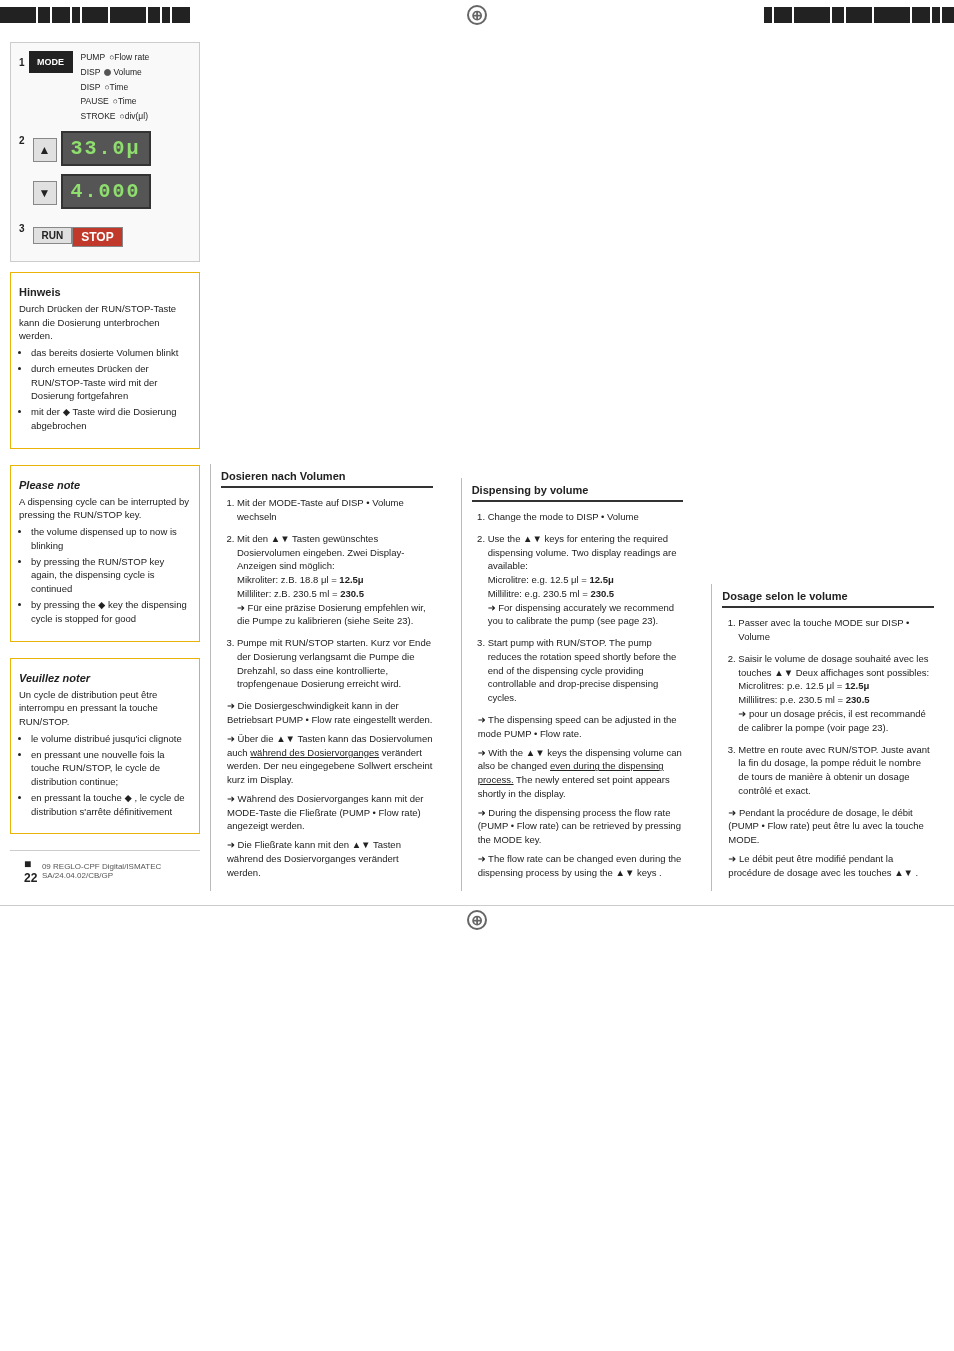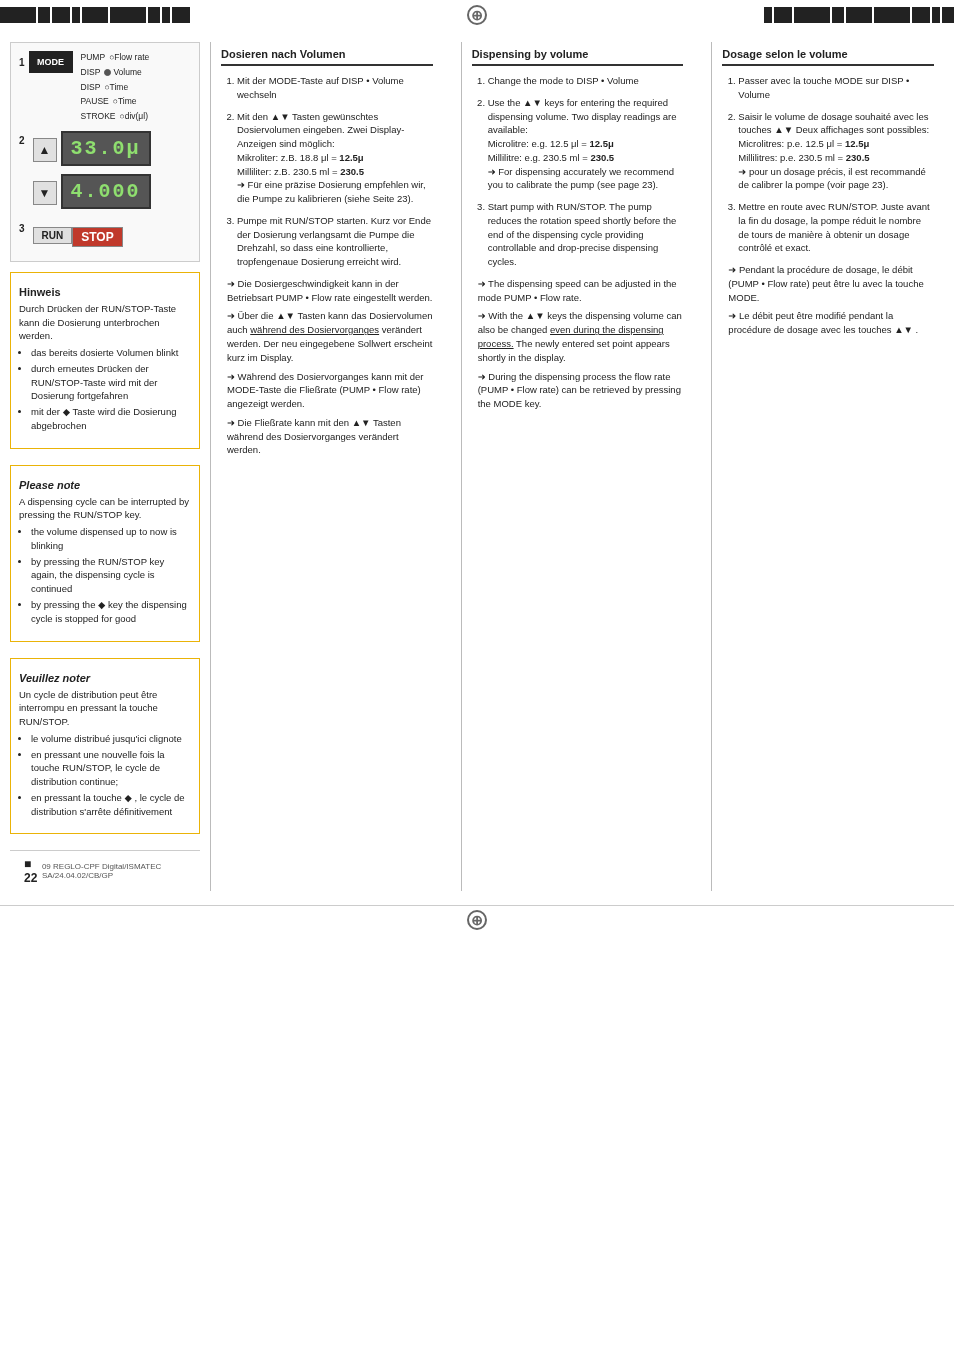--- a/index.html
+++ b/index.html
@@ -162,20 +162,21 @@
       padding: 6px 14px;
       border-top: 1px solid #ccc;
       margin-top: 8px;
     }
 
     
     .right-content {
       flex: 1;
       display: flex;
       gap: 18px;
+      align-items: flex-end;
     }
 
     .column {
       flex: 1;
       border-left: 1px solid #bbb;
       padding: 6px 10px;
     }
 
     .col-header {
       font-weight: bold;
@@ -467,20 +468,23 @@
             <span>➜ The dispensing speed can be adjusted in the mode PUMP • Flow rate.</span>
           </div>
           <div class="arrow-note">
             <span>
               <span>➜ With the ▲▼ keys the dispensing volume can  also be changed </span><u>even during the dispensing process.</u><span> The newly entered set point appears shortly in the display.</span>
             </span>
           </div>
           <div class="arrow-note">
             <span>➜ During the dispensing process the flow rate (PUMP • Flow rate) can be retrieved by pressing the MODE key.</span>
           </div>
+          <div class="arrow-note">
+            <span>➜ The flow rate can be changed even during the dispensing process by using the ▲▼ keys .</span>
+          </div>
         </div>
       </div>
     </div>
 
     <div class="column">
       <div class="col-header">Dosage selon le volume</div>
       <div class="col-body">
         <ol>
           <li>Passer avec la touche MODE sur DISP • Volume</li>
           <li>

